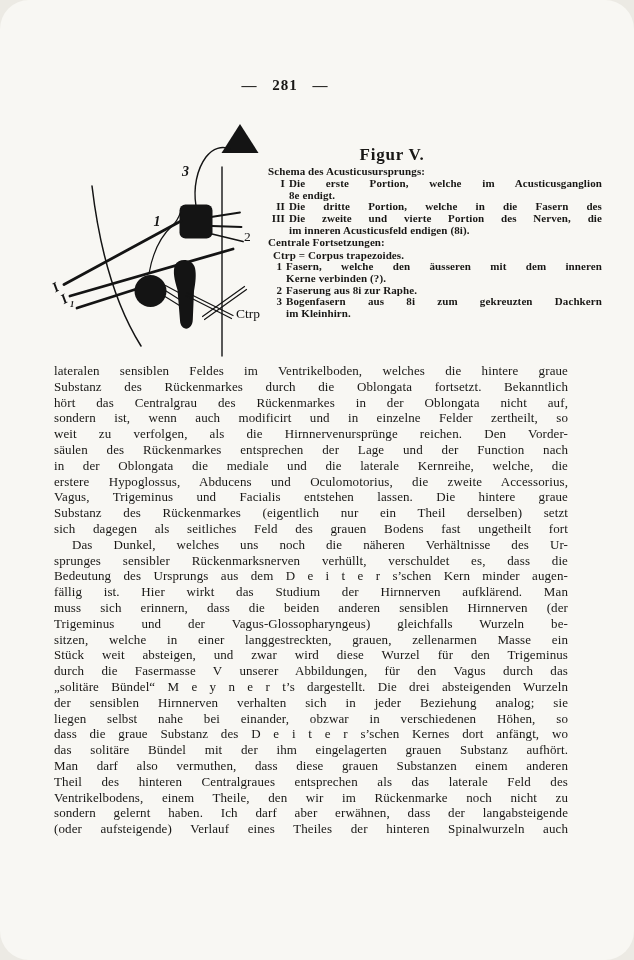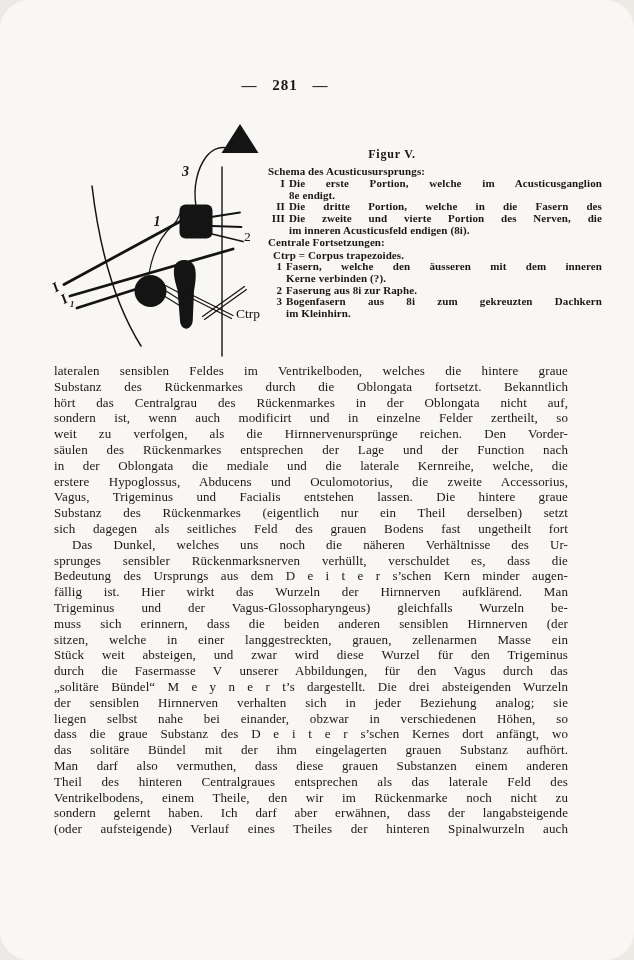--- a/index.html
+++ b/index.html
@@ -29,21 +29,21 @@
   .dlabel-sub { font-size:8.5px; font-weight:bold; font-style:italic; }
   
   .caption {
     position:absolute; left:268px; top:149px; width:334px;
     font-weight:bold;
     font-size:11px; line-height:11.6px;
     letter-spacing:0.1px;
   }
   .cap-title {
     width:248px; text-align:center;
-    font-size:12px; letter-spacing:0.8px;
+    font-size:17px; letter-spacing:0.8px;
     margin-bottom:5px;
   }
   .cap-intro { margin-bottom:1px; }
   .cap-item { display:flex; }
   .cap-num { width:17px; text-align:right; padding-right:4px; flex:none; }
   .cap-body { flex:1; min-width:0; }
   .cap-line { text-align:justify; text-align-last:justify; }
   .cap-line.last { text-align-last:auto; }
   .central-heading { margin-top:1px; }
   .cap-ctrp { margin-left:5px; }
@@ -170,23 +170,23 @@
         <div class="body-line">in der Oblongata die mediale und die laterale Kernreihe, welche, die</div>
         <div class="body-line">erstere Hypoglossus, Abducens und Oculomotorius, die zweite Accessorius,</div>
         <div class="body-line">Vagus, Trigeminus und Facialis entstehen lassen. Die hintere graue</div>
         <div class="body-line">Substanz des Rückenmarkes (eigentlich nur ein Theil derselben) setzt</div>
         <div class="body-line">sich dagegen als seitliches Feld des grauen Bodens fast ungetheilt fort</div>
       </div>
     <div class="para indent-first justify-last">
         <div class="body-line">Das Dunkel, welches uns noch die näheren Verhältnisse des Ur-</div>
         <div class="body-line">sprunges sensibler Rückenmarksnerven verhüllt, verschuldet es, dass die</div>
         <div class="body-line">Bedeutung des Ursprungs aus dem D e i t e r s’schen Kern minder augen-</div>
-        <div class="body-line">fällig ist. Hier wirkt das Wurzeln der Hirnnerven aufklärend. Man</div>
+        <div class="body-line">fällig ist. Hier wirkt das Studium der Hirnnerven aufklärend. Man</div>
+        <div class="body-line">muss sich erinnern, dass die beiden anderen sensiblen Hirnnerven (der</div>
         <div class="body-line">Trigeminus und der Vagus-Glossopharyngeus) gleichfalls Wurzeln be-</div>
-        <div class="body-line">muss sich erinnern, dass die beiden anderen sensiblen Hirnnerven (der</div>
         <div class="body-line">sitzen, welche in einer langgestreckten, grauen, zellenarmen Masse ein</div>
         <div class="body-line">Stück weit absteigen, und zwar wird diese Wurzel für den Trigeminus</div>
         <div class="body-line">durch die Fasermasse V unserer Abbildungen, für den Vagus durch das</div>
         <div class="body-line">„solitäre Bündel“ M e y n e r t’s dargestellt. Die drei absteigenden Wurzeln</div>
         <div class="body-line">der sensiblen Hirnnerven verhalten sich in jeder Beziehung analog; sie</div>
         <div class="body-line">liegen selbst nahe bei einander, obzwar in verschiedenen Höhen, so</div>
         <div class="body-line">dass die graue Substanz des D e i t e r s’schen Kernes dort anfängt, wo</div>
         <div class="body-line">das solitäre Bündel mit der ihm eingelagerten grauen Substanz aufhört.</div>
         <div class="body-line">Man darf also vermuthen, dass diese grauen Substanzen einem anderen</div>
         <div class="body-line">Theil des hinteren Centralgraues entsprechen als das laterale Feld des</div>

